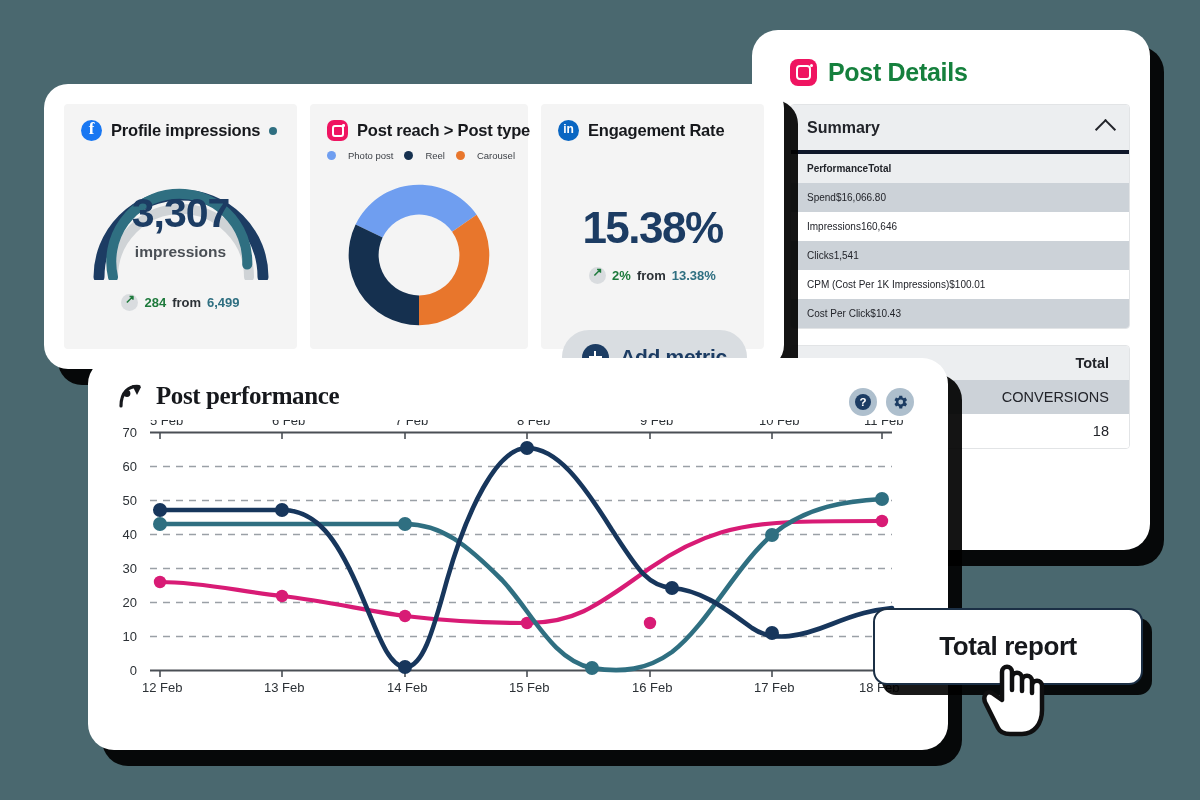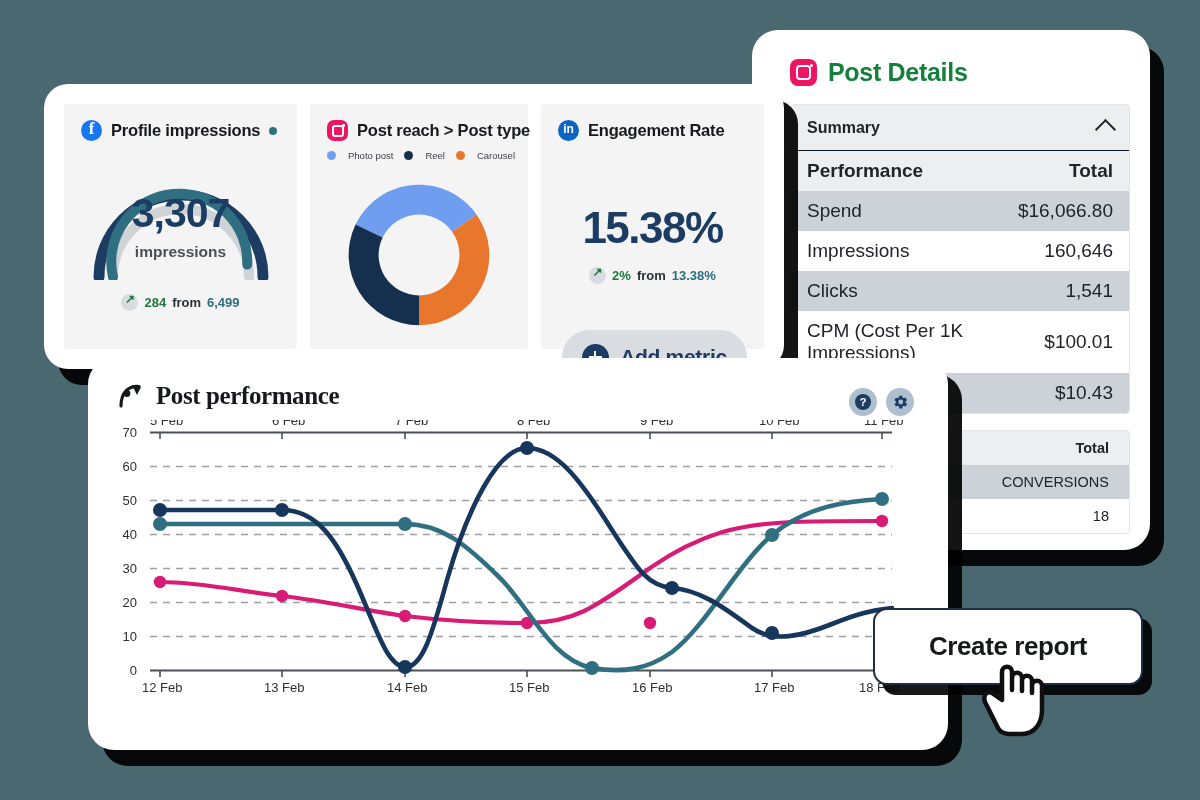--- a/index.html
+++ b/index.html
@@ -22,24 +22,24 @@
   }
   #pd-inner{position:absolute;left:38px;top:28px;width:340px;}
   .pd-title{display:flex;align-items:center;gap:11px;margin-bottom:17px;}
   .pd-title-text{font-size:25px;font-weight:bold;color:#15803d;letter-spacing:-.3px;}
   .ig-badge{width:27px;height:27px;border-radius:8px;background:#ef1461;position:relative;flex:0 0 auto;}
   .ig-badge::before{content:"";position:absolute;left:6px;top:6px;width:11px;height:11px;border:2.3px solid #fff;border-radius:4px;}
   .ig-badge::after{content:"";position:absolute;left:19.5px;top:5px;width:3px;height:3px;border-radius:50%;background:#fff;}
 
   .pd-card{border:1px solid #e2e4e6;border-radius:4px;overflow:hidden;background:#fff;}
   .pd-summary{display:flex;align-items:center;justify-content:space-between;
-    background:#eceef0;padding:13px 16px;border-bottom:1px solid #0f172a;}
+    background:#eceef0;padding:13px 16px;border-bottom:4px solid #0f172a;}
   .pd-summary-label{font-size:16px;font-weight:bold;color:#22242a;}
   .chev{width:13px;height:13px;border-left:2.4px solid #22242a;border-top:2.4px solid #22242a;transform:rotate(45deg);margin-top:4px;}
-  .pd-row{display:flex;align-items:center;justify-content:space-between;padding:9px 16px;font-size:19px;color:#22242a;}
+  .pd-row{display:flex;align-items:center;justify-content:flex-start;padding:9px 16px;font-size:10px;color:#22242a;}
   .pd-row.hdr{background:#eceef0;font-weight:bold;}
   .pd-row.alt{background:#ccd2d8;}
   .pd-row.plain{background:#ffffff;}
   .pd-row .v{text-align:right;}
 
   .pd-sep{height:16px;background:#fff;}
   .pd-row2{display:flex;align-items:center;justify-content:flex-end;padding:9px 20px;font-size:14.5px;color:#22242a;}
   .pd-row2.hdr{background:#eceef0;font-weight:bold;}
   .pd-row2.alt{background:#ccd2d8;}
   .pd-row2.plain{background:#fff;}
@@ -360,21 +360,21 @@
           <circle cx="303" cy="247" r="7"></circle>
           <circle cx="425" cy="28" r="7"></circle>
           <circle cx="570" cy="168" r="7"></circle>
           <circle cx="670" cy="213" r="7"></circle>
         </g>
       </svg>
     </div>
   </div>
 
   <div id="create-report">
-    <span class="cr-label">Create report</span>
+    <span class="cr-label">Total report</span>
   </div>
 
   <svg id="cursor" viewBox="0 0 78 92">
     <g>
       <path d="M20 80 L8 56 C4 49 8 42 14 45 L24 52 L24 24 C24 17 34 17 34 24 L34 42 L34 30 C34 23 44 23 44 30 L44 43 L44 33 C44 26 54 26 54 33 L54 45 L54 38 C54 31 64 31 64 38 L64 62 C64 76 56 86 44 86 L32 86 C26 86 22 84 20 80 Z" fill="#ffffff" stroke="#0f0f10" stroke-width="4.5" stroke-linejoin="round"></path>
     </g>
   </svg>
 
 </div>
 

